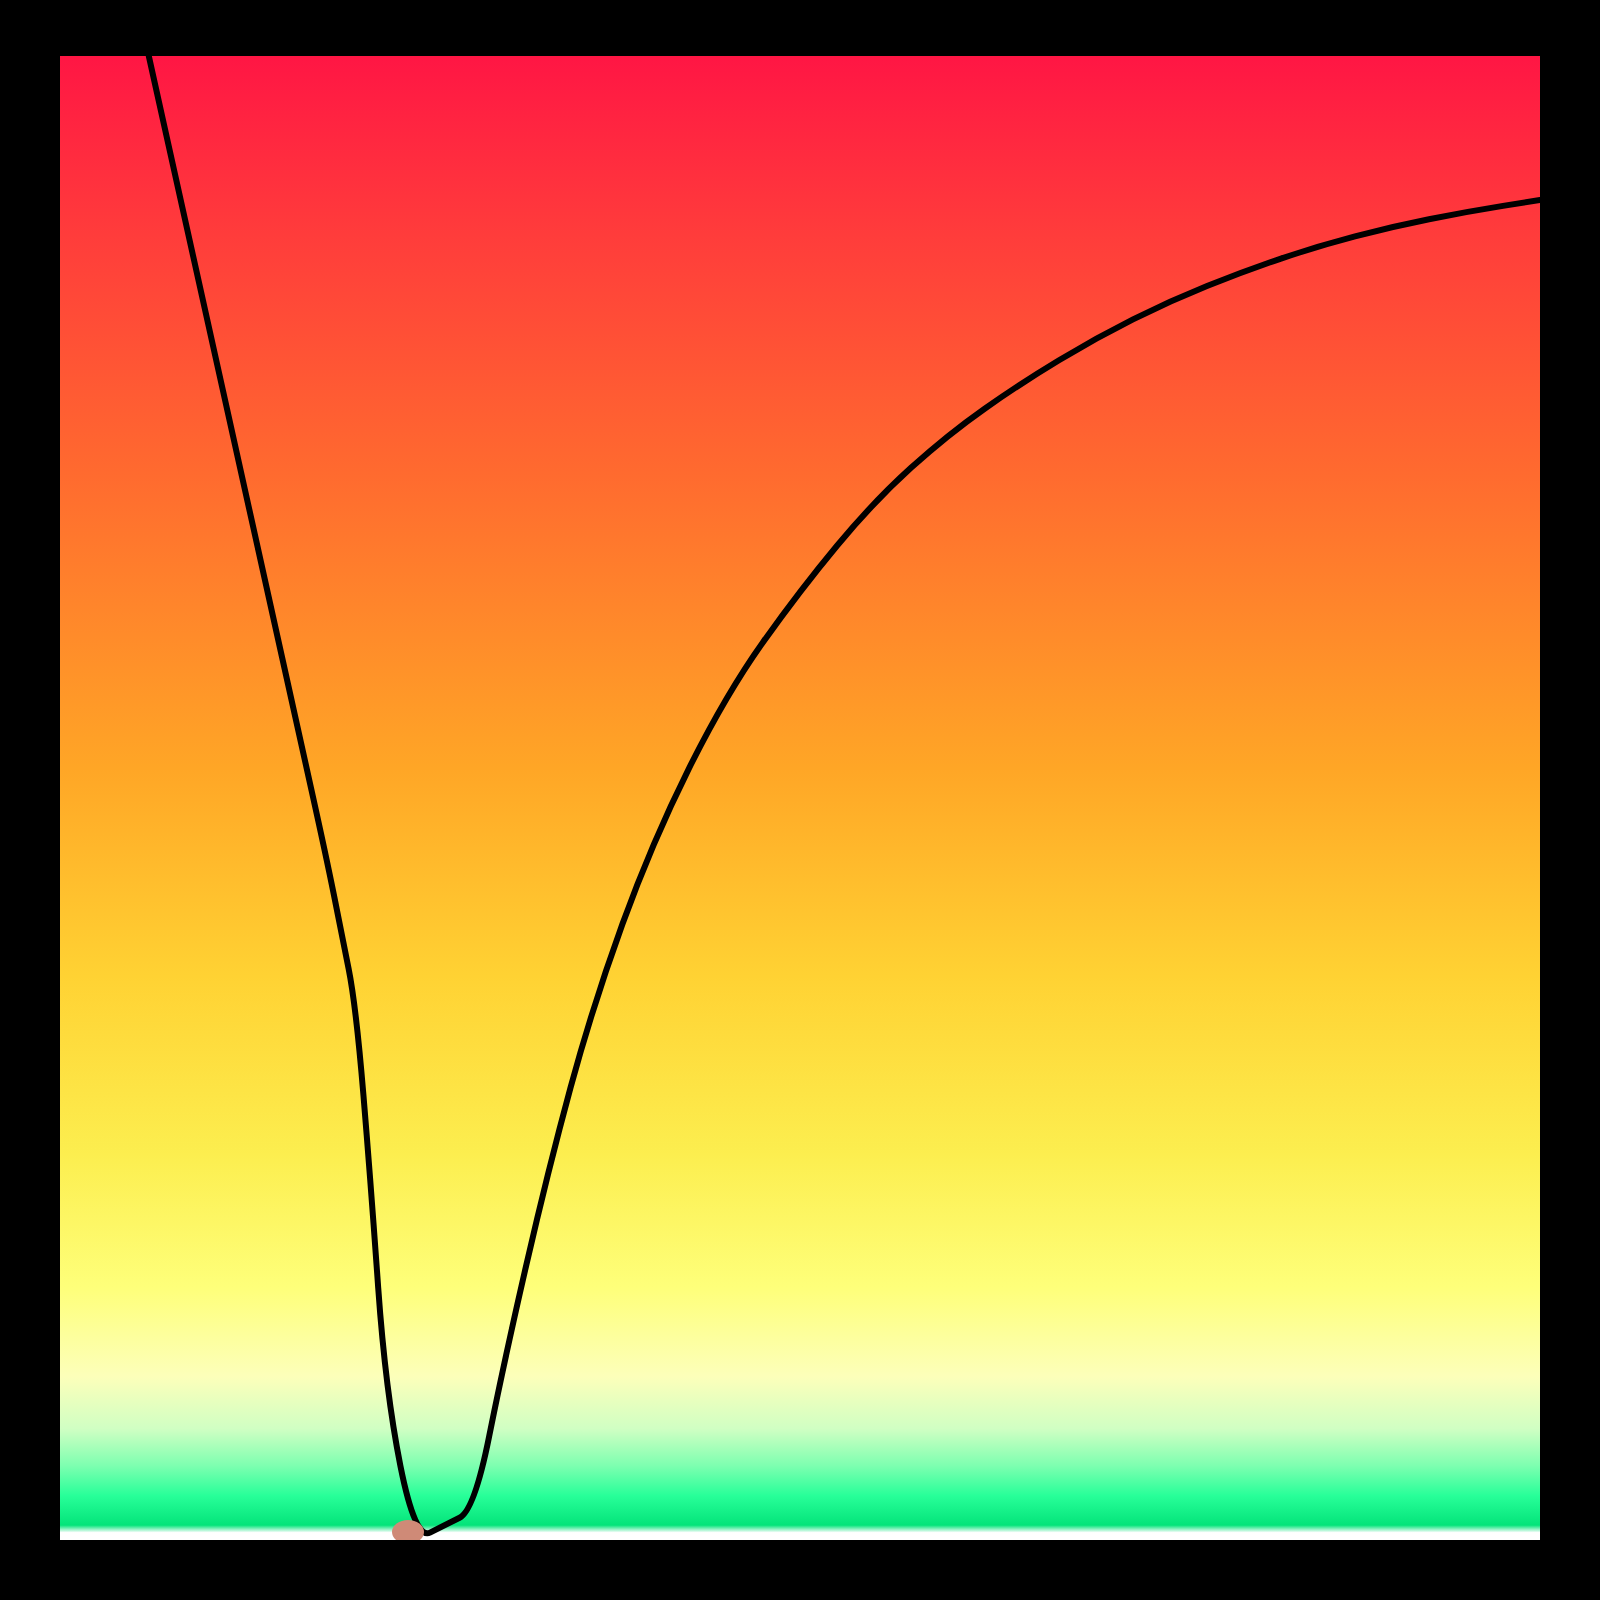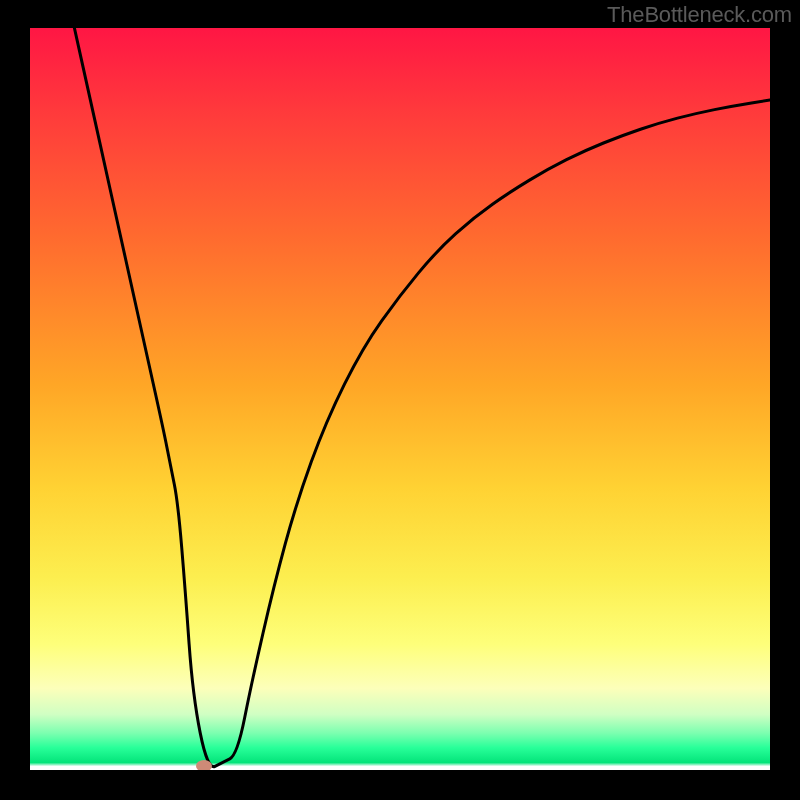--- a/index.html
+++ b/index.html
@@ -65,21 +65,20 @@
     height: 12px;
     border-radius: 50%;
     background: #cf8a77;
     transform: translate(-50%, -50%);
   }
 </style>
 </head>
 <body>
 
 <div class="frame">
-  <div class="watermark">TheBottleneck.com</div>
 
   <div class="plot">
     <div class="gradient"></div>
 
     <svg class="curve" viewBox="0 0 740 742" preserveAspectRatio="none">
       <path id="curve-path" fill="none" stroke="#000" stroke-width="3" stroke-linecap="round" stroke-linejoin="round" d="M 44.4 0 Q 44.4 0 51.8 33.389999999999986 Q 59.2 66.77999999999997 66.6 100.17000000000002 Q 74 133.56000000000006 81.4 166.95000000000005 Q 88.8 200.34000000000003 96.2 233.73000000000002 Q 103.60000000000001 267.12 111 300.51 Q 118.4 333.9 125.8 367.28999999999996 Q 133.2 400.68 136.89999999999998 419.23 Q 140.6 437.78000000000003 144.3 456.33000000000004 Q 148 474.88 151.7 519.4000000000001 Q 155.4 563.9200000000001 159.10000000000002 615.86 Q 162.8 667.8 170.2 704.9 Q 177.6 742 185 738.29 Q 192.4 734.58 199.8 730.87 Q 207.20000000000002 727.16 214.60000000000002 690.06 Q 222 652.96 233.10000000000002 604.73 Q 244.20000000000002 556.5 255.3 515.69 Q 266.4 474.88 281.2 434.07000000000005 Q 296 393.26000000000005 314.5 356.1600000000001 Q 333 319.06000000000006 351.5 293.09000000000003 Q 370 267.12 388.5 244.86 Q 407.00000000000006 222.60000000000002 425.5 205.90500000000003 Q 444 189.21000000000004 462.5 176.22500000000002 Q 481 163.24 499.5 152.10999999999996 Q 518 140.9799999999999 536.5 131.70499999999998 Q 555 122.43000000000006 573.5 115.01000000000005 Q 592 107.59000000000003 610.5 101.28300000000002 Q 629 94.976 647.5 90.15300000000002 Q 666 85.33000000000004 684.5 81.62 Q 703 77.90999999999997 721.5 74.94199999999995 T 740 71.97399999999993"></path>
     </svg>
 
     <div class="marker" id="marker" style="left: 173.9px; top: 738.29px;"></div>
   </div>

